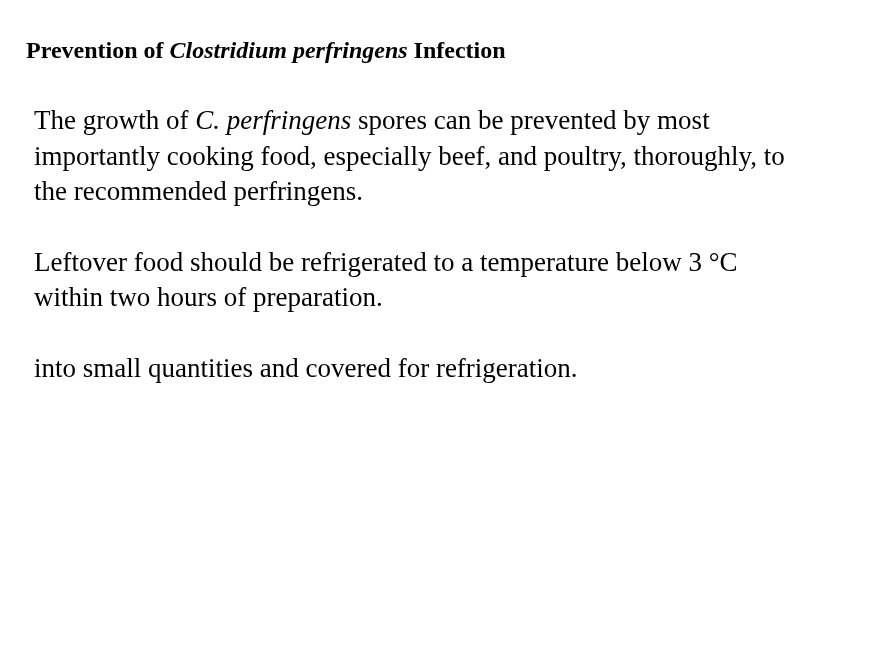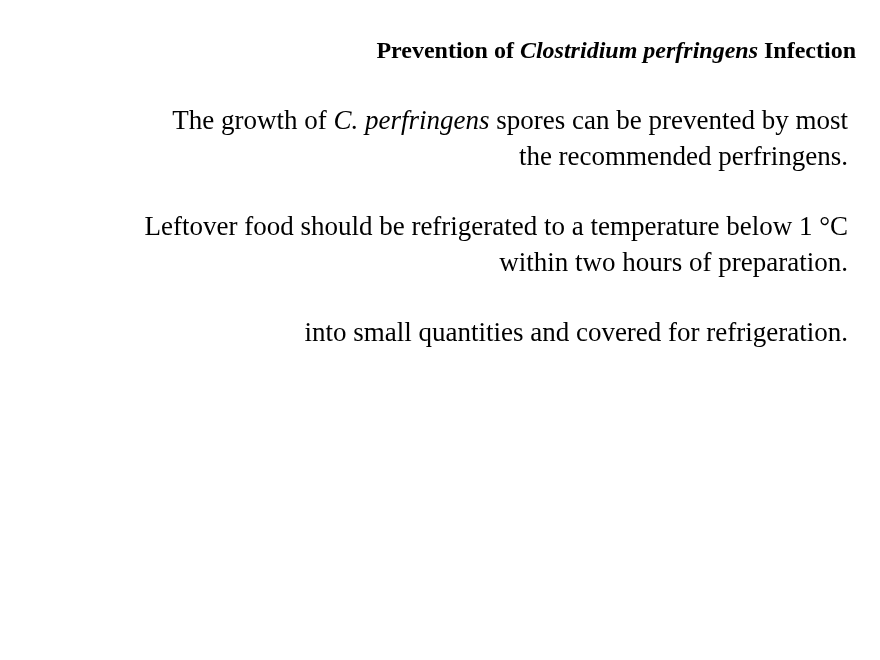--- a/index.html
+++ b/index.html
@@ -13,21 +13,20 @@
       position: relative;
       overflow: hidden;
       font-family: "Liberation Serif", "DejaVu Serif", serif;
       color: #000000;
     }
     .slide {
       position: absolute;
       left: 26px;
       top: 33px;
       width: 830px;
-      text-align: right;
     }
     .title {
       font-size: 24px;
       font-weight: bold;
       line-height: 34px;
       margin: 0;
       white-space: nowrap;
     }
     .para {
       font-size: 27px;
@@ -41,24 +40,25 @@
     em { font-style: italic; }
   </style>
 </head>
 <body>
 
 <div class="slide">
   <h1 class="title"><span>Prevention of </span><em>Clostridium perfringens</em><span> Infection</span></h1>
 
   <p class="para p1">
     <span class="line"><span>The growth of  </span><em>C. perfringens</em><span> spores can be prevented by most</span></span>
+    <span class="line">importantly cooking food, especially beef, and poultry, thoroughly, to</span>
     <span class="line">the recommended perfringens.</span>
   </p>
 
   <p class="para p2">
-    <span class="line">Leftover food should be refrigerated to a temperature below 1 °C</span>
+    <span class="line">Leftover food should be refrigerated to a temperature below 3 °C</span>
     <span class="line">within two hours of preparation.</span>
   </p>
 
   <p class="para p3">
     <span class="line">into small quantities and covered for refrigeration.</span>
   </p>
 </div>
 
 </body></html>

